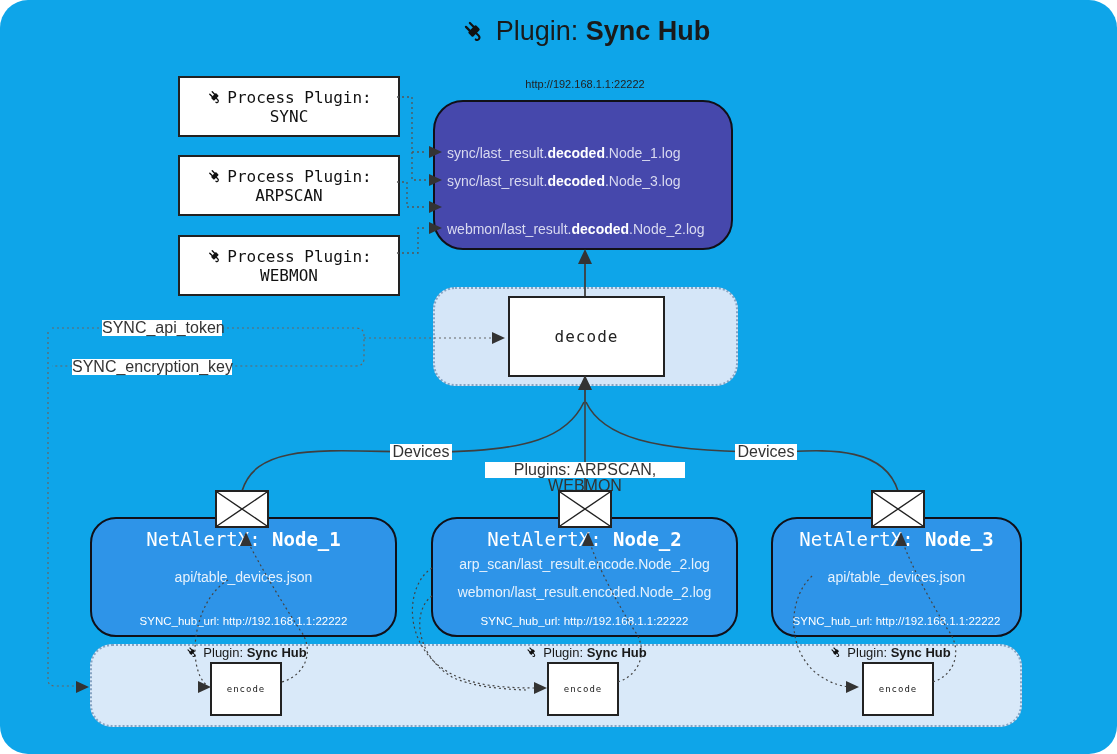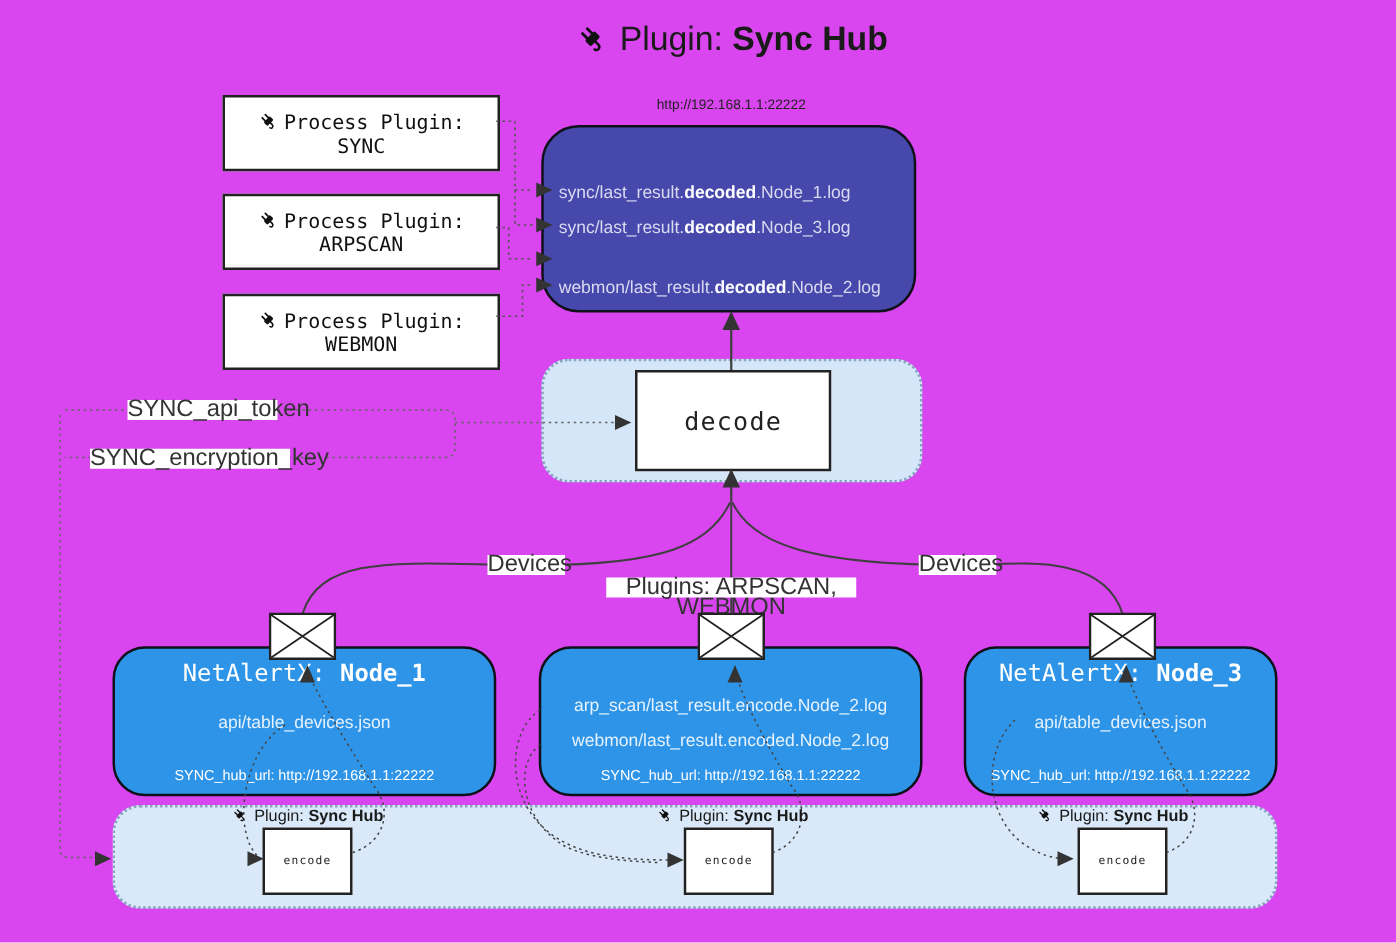--- a/index.html
+++ b/index.html
@@ -1,17 +1,17 @@
 <!DOCTYPE html>
 <html><head>
 <meta charset="utf-8">
 <style>
   html,body{margin:0;padding:0;background:#fff;}
-  .canvas{position:relative;width:1117px;height:754px;background:#d946ef;
-          font-family:"Liberation Sans","DejaVu Sans",sans-serif;overflow:hidden;}
+  .canvas{position:relative;width:1117px;height:754px;background:#0ea5e9;
+          font-family:"Liberation Sans","DejaVu Sans",sans-serif;overflow:hidden;border-radius:28px;}
   .abs{position:absolute;}
   .mono{font-family:"DejaVu Sans Mono","Liberation Mono",monospace;}
 
   
   .page-title{left:385px;top:16px;width:400px;text-align:center;font-size:27px;color:#1a1a1a;
               display:flex;align-items:center;justify-content:center;gap:6px;}
   .page-title b{font-weight:700;}
 
   
   .pbox{width:218px;height:57px;background:#fff;border:2px solid #222;
@@ -28,33 +28,33 @@
   .hub-line b{color:#fff;font-weight:700;}
   .hub-url{left:485px;top:78px;width:200px;text-align:center;font-size:11px;color:#222;z-index:3;}
 
   
   .lt-container{background:#d5e6f8;border:2px dotted #86a3c2;border-radius:22px;box-sizing:border-box;z-index:1;}
   .decode-wrap{left:433px;top:287px;width:305px;height:99px;}
   .encode-wrap{left:90px;top:644px;width:932px;height:83px;background:#d9e9f9;}
 
   .io-box{position:absolute;background:#fff;border:2px solid #222;box-sizing:border-box;
           display:flex;align-items:center;justify-content:center;color:#222;z-index:1;}
-  .decode-box{left:508px;top:296px;width:157px;height:81px;font-size:20px;letter-spacing:1px;}
+  .decode-box{left:508px;top:296px;width:157px;height:81px;font-size:16px;letter-spacing:1px;}
   .encode-box{width:72px;height:54px;font-size:9px;letter-spacing:1px;}
 
   
   .node{height:120px;background:#2e94e8;border:2.5px solid #101018;border-radius:26px;
         box-sizing:border-box;z-index:1;}
   .node-title{position:absolute;left:0;right:0;top:9px;text-align:center;color:#fff;font-size:19px;}
   .node-title b{font-weight:700;}
   .node-line{position:absolute;left:2px;right:2px;text-align:center;font-size:14px;color:#e6f2fd;white-space:nowrap;}
   .node-footer{position:absolute;left:0;right:0;top:96px;text-align:center;font-size:11.5px;color:#fff;white-space:nowrap;}
 
   
-  .edge-label{font-size:19px;color:#333;text-align:center;z-index:3;background:#fff;height:16px;line-height:16px;}
+  .edge-label{font-size:16px;color:#333;text-align:center;z-index:3;background:#fff;height:16px;line-height:16px;}
   .enc-label{font-size:13px;color:#1a1a1a;display:flex;align-items:center;justify-content:center;gap:3px;
              z-index:3;height:17px;}
   .enc-label b{font-weight:700;}
 
   
   .envelope{width:54px;height:38px;z-index:3;}
 
   svg.layer{position:absolute;left:0;top:0;z-index:2;pointer-events:none;}
   .plug{display:inline-block;}
 </style>
@@ -130,20 +130,21 @@
   <div class="abs edge-label" style="left:390px;top:444px;width:62px;">Devices</div>
   <div class="abs edge-label" style="left:485px;top:462px;width:200px;">Plugins: ARPSCAN, WEBMON</div>
   <div class="abs edge-label" style="left:735px;top:444px;width:62px;">Devices</div>
 
   <div class="abs node" style="left:90px;top:517px;width:307px;">
     <div class="node-title mono"><span>NetAlertX: </span><b>Node_1</b></div>
     <div class="node-line" style="top:50px;">api/table_devices.json</div>
     <div class="node-footer">SYNC_hub_url: http://192.168.1.1:22222</div>
   </div>
   <div class="abs node" style="left:431px;top:517px;width:307px;">
+    <div class="node-title mono"><span>NetAlertX: </span><b>Node_2</b></div>
     <div class="node-line" style="top:37px;">arp_scan/last_result.encode.Node_2.log</div>
     <div class="node-line" style="top:65px;">webmon/last_result.encoded.Node_2.log</div>
     <div class="node-footer">SYNC_hub_url: http://192.168.1.1:22222</div>
   </div>
   <div class="abs node" style="left:771px;top:517px;width:251px;">
     <div class="node-title mono"><span>NetAlertX: </span><b>Node_3</b></div>
     <div class="node-line" style="top:50px;">api/table_devices.json</div>
     <div class="node-footer">SYNC_hub_url: http://192.168.1.1:22222</div>
   </div>
 

